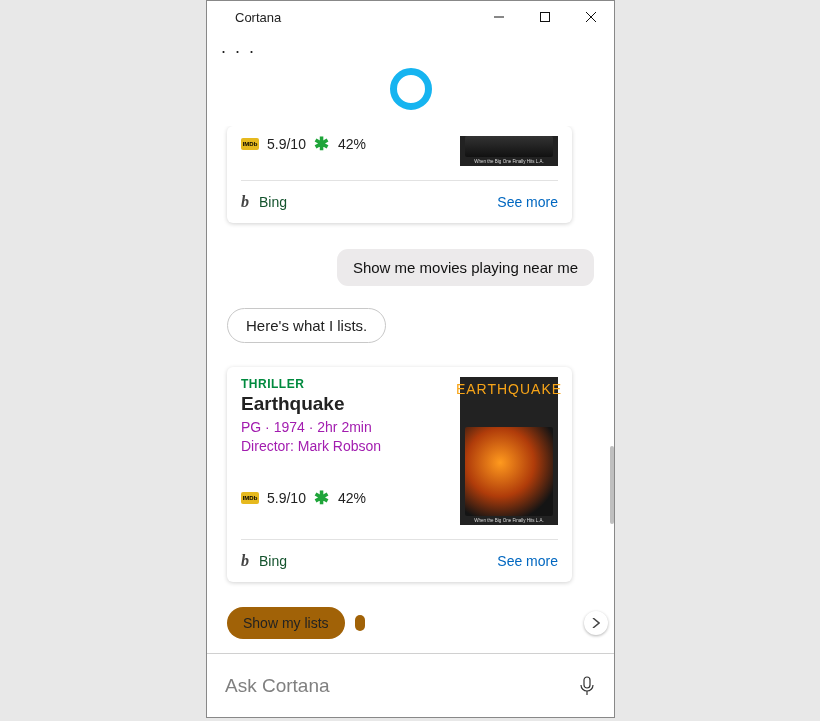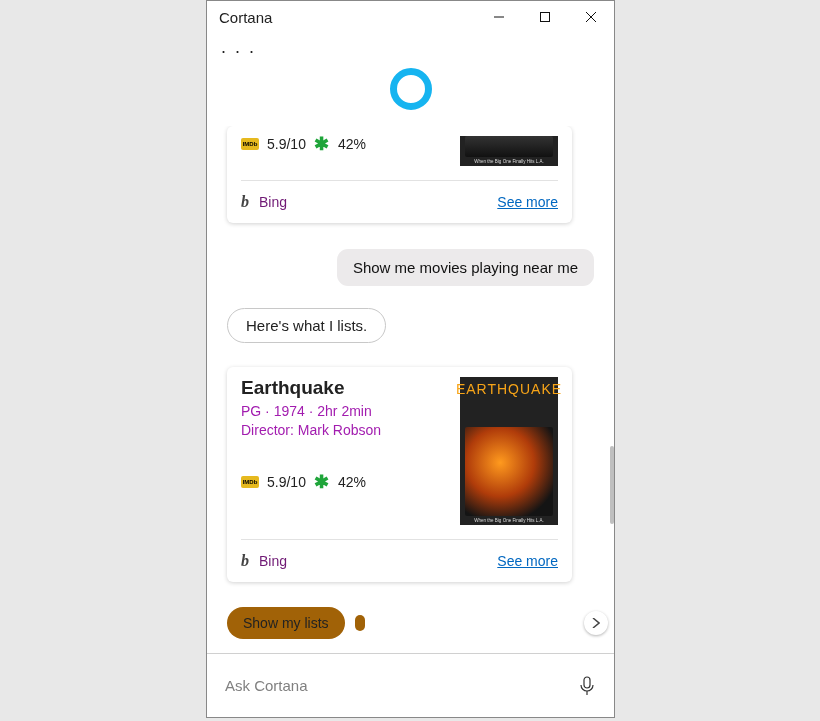--- a/index.html
+++ b/index.html
@@ -2,21 +2,21 @@
 <html><head>
 <meta charset="utf-8">
 <style>
   * { box-sizing: border-box; margin: 0; padding: 0; font-family: "Segoe UI", sans-serif; }
   body { background: #e8e8e8; width: 820px; height: 721px; overflow: hidden; }
   .window {
     position: absolute; left: 206px; top: 0; width: 409px; height: 718px;
     background: #fff; border: 1px solid #888;
     display: flex; flex-direction: column;
   }
-  .titlebar { height: 32px; display: flex; align-items: center; padding-left: 12px; font-size: 15px; color: #222; }
+  .titlebar { height: 32px; display: flex; align-items: center; padding-left: 28px; font-size: 13px; color: #222; }
   .title-controls { margin-left: auto; display: flex; }
   .title-btn { width: 46px; height: 32px; display: flex; align-items: center; justify-content: center; }
   .title-btn svg { stroke: #111; }
   .menu-dots { padding: 4px 14px 10px; font-size: 18px; letter-spacing: 2px; color: #222; }
   .logo-wrap { display: flex; justify-content: center; padding: 0 0 16px; }
   .cortana-logo { width: 42px; height: 42px; border-radius: 50%; border: 7px solid #16b4f0; background:#fff; }
   .chat { flex: 1; overflow: hidden; padding: 0 16px 0 20px; position: relative; }
   .scroll-thumb { position: absolute; right: 0; top: 320px; width: 4px; height: 78px; background: #bfbfbf; border-radius: 2px; }
   .card {
     background: #fff; border-radius: 6px; box-shadow: 0 1px 4px rgba(0,0,0,0.18);
@@ -35,30 +35,30 @@
   .poster { width: 98px; background:#222; display:flex; flex-direction:column; align-items:center; justify-content:flex-end; }
   .poster.tall { height: 148px; }
   .poster.short { height: 30px; }
   .poster-title { font-family: Impact, sans-serif; color:#f7a418; font-size:14px; letter-spacing:1px; margin-bottom:auto; margin-top:4px; }
   .poster-scene { width:90%; height:60%; background: radial-gradient(circle at 40% 40%, #ff9a1e 0%, #b03c0a 45%, #141414 80%); border-radius:2px; margin-bottom:2px; }
   .poster-scene.dark { background: linear-gradient(#333,#111); height:80%; }
   .poster-tag { font-size:4.5px; color:#ddd; margin-bottom:2px; white-space:nowrap; }
   .card-footer { display:flex; align-items:center; justify-content:space-between; border-top:1px solid #e2e2e2; margin-top:14px; padding:12px 0; }
   .bing-wrap { display:flex; align-items:center; gap:10px; }
   .bing-icon { font-style: italic; font-weight: 700; font-size: 16px; color:#444; font-family: Georgia, serif; }
-  .bing-label { font-size: 14px; color:#701a75; }
-  .see-more { color:#0067c0; font-size: 14px; text-decoration: underline; }
+  .bing-label { font-size: 14px; color:#14532d; }
+  .see-more { color:#0067c0; font-size: 14px; }
   .user-bubble { background:#eceaeb; border-radius:11px; padding:10px 16px; font-size:15px; color:#111; width:fit-content; margin-left:auto; margin-right:4px; margin-bottom:22px; }
   .cortana-bubble { border:1px solid #c8c8c8; border-radius:20px; padding:8px 18px; font-size:15px; color:#222; width:fit-content; margin-bottom:24px; }
   .suggest-bar { display:flex; align-items:center; gap:10px; padding:10px 12px 14px 20px; overflow:hidden; position:relative; }
   .chip { background:#a16207; border-radius:18px; padding:8px 16px; font-size:14px; color:#222; white-space:nowrap; flex:0 0 auto; }
   .chip.cut { width:10px; padding:8px 0 8px 8px; overflow:hidden; }
   .chevron { width:24px; height:24px; border-radius:50%; background:#fff; box-shadow:0 1px 3px rgba(0,0,0,0.3); display:flex; align-items:center; justify-content:center; position:absolute; right:6px; top:14px; }
   .input-bar { border-top:1px solid #d0d0d0; display:flex; align-items:center; padding:0 18px; height:64px; }
-  .ask-input { border:none; flex:1; font-size:15px; color:#0c4a6e; outline:none; }
+  .ask-input { border:none; flex:1; font-size:19px; color:#0c4a6e; outline:none; }
   .ask-input::placeholder { color:#808080; }
   .mic { width:18px; display:flex; justify-content:center; }
 </style>
 </head>
 <body>
 
 <div class="window">
 
   <div class="titlebar">
     <span>Cortana</span>
@@ -114,20 +114,21 @@
         <span class="see-more">See more</span>
       </div>
     </div>
 
     <div class="user-bubble">Show me movies playing near me</div>
     <div class="cortana-bubble">Here's what I lists.</div>
 
     <div class="card">
       <div class="card-row">
         <div class="card-info">
+          <div class="genre">THRILLER</div>
           <div class="title">Earthquake</div>
           <div class="meta">PG · 1974 · 2hr 2min</div>
           <div class="meta">Director: Mark Robson</div>
           <div class="ratings">
             <span class="imdb-badge">IMDb</span>
             <span class="rating-val">5.9/10</span>
             <span class="rt-badge">✱</span>
             <span class="rating-val">42%</span>
           </div>
         </div>

